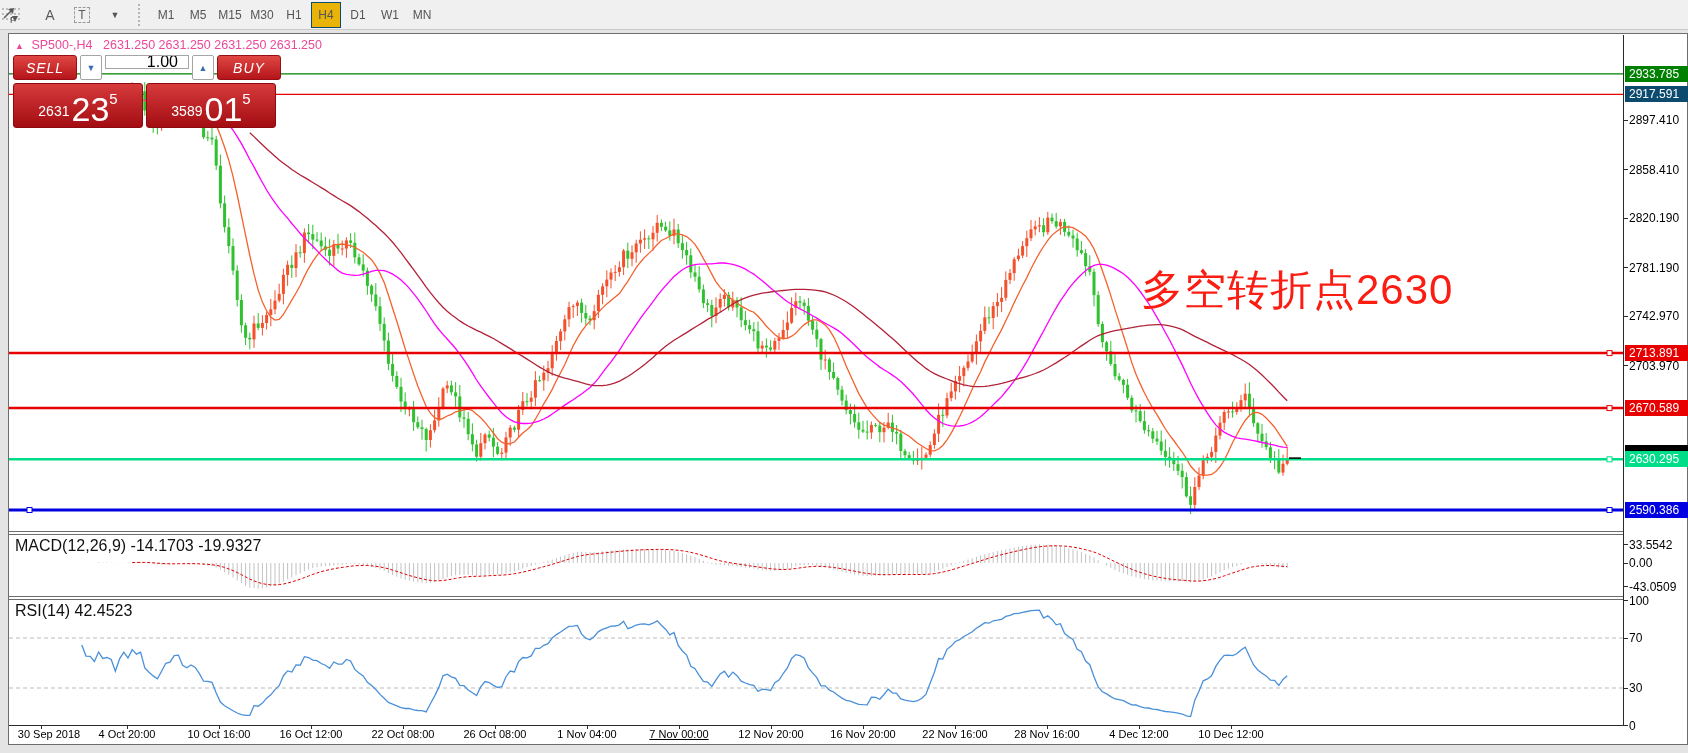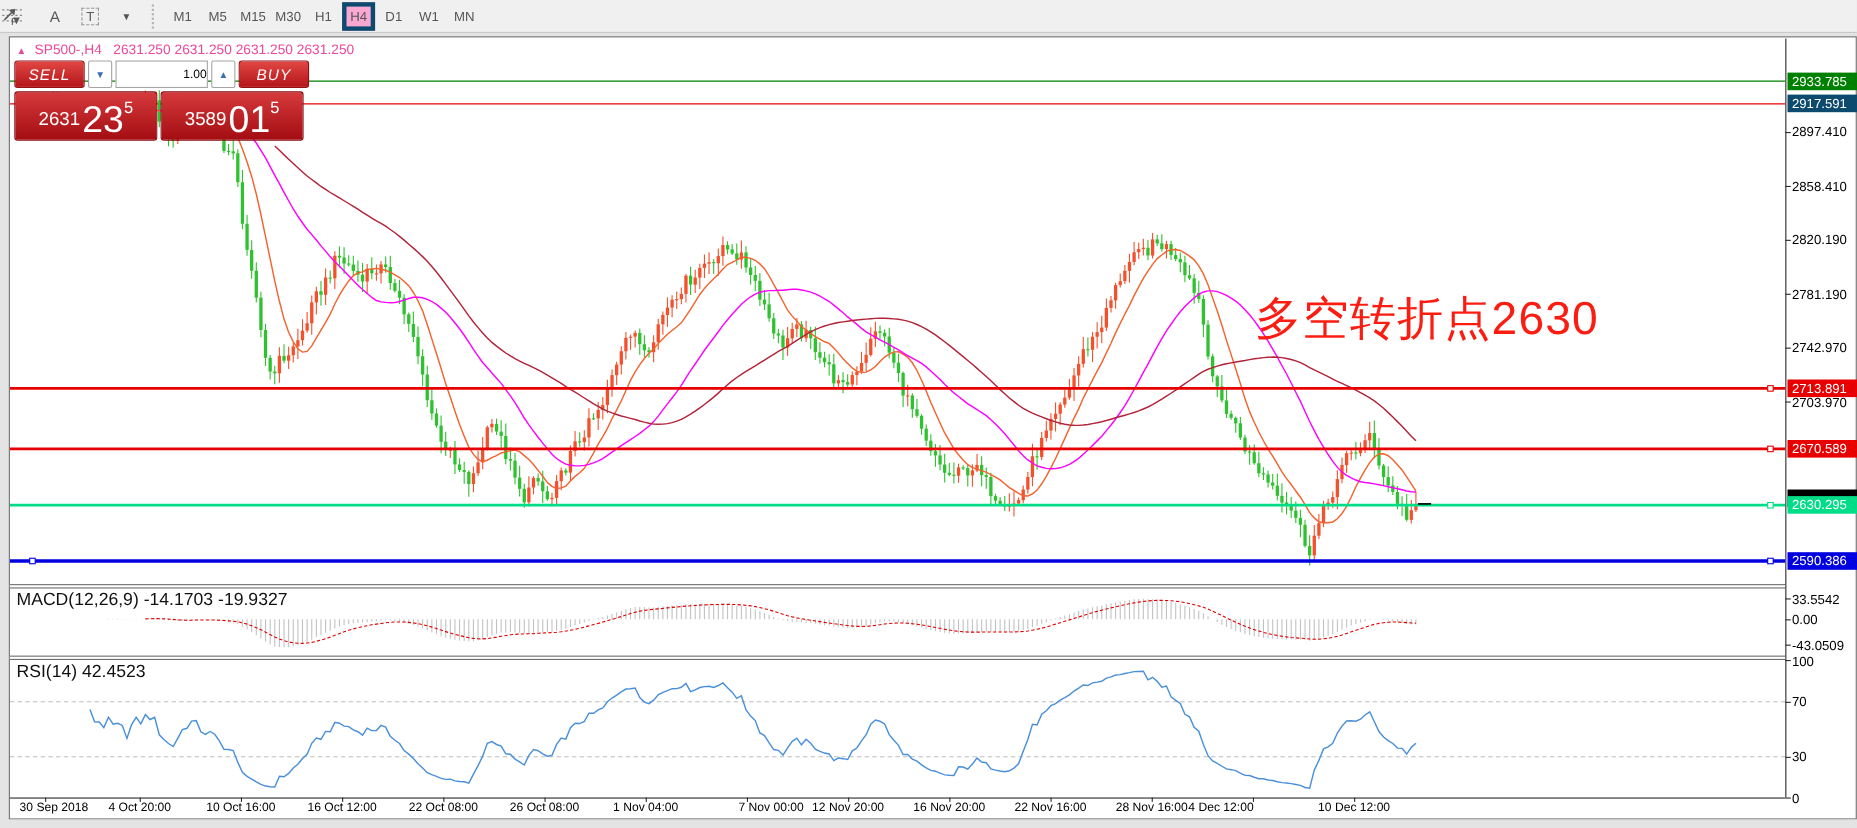--- a/index.html
+++ b/index.html
@@ -10,43 +10,43 @@
   .toolbar { position:absolute; left:0; top:0; width:1688px; height:30px;
     background:#f0f0f0; border-bottom:1px solid #c9c9c9; display:flex; align-items:center; }
   .tbicon { width:28px; height:22px; display:flex; align-items:center; justify-content:center;
     color:#5a5a5a; font-size:14px; margin-left:4px; cursor:default; }
   .tbicon.boxT span { border:1px dashed #9a9a9a; padding:0 3px; font-size:12px; }
   .caret { font-size:9px; color:#555; margin-left:2px; }
   .vsep { width:6px; height:22px; margin:0 6px 0 10px;
     border-left:2px dotted #b5b5b5; }
   .tf { min-width:30px; height:22px; display:flex; align-items:center; justify-content:center;
     font-size:12px; color:#555; margin:0 1px; border:1px solid transparent; }
-  .tf.active { background:#f9a8d4; border:4px solid #0c4a6e; height:26px; }
+  .tf.active { background:#eab308; border:1px solid #0c4a6e; height:26px; }
 
   
   .chartwin { position:absolute; left:8px; top:33px; width:1680px; height:712px;
     background:#ffffff; border:1px solid #6d6d6d; }
   .hdr { position:absolute; left:6px; top:4px; font-size:12.5px; color:#ec4899; z-index:3; }
   .hdr .tri { font-size:9px; margin-right:4px; }
 
   
   .tpanel { position:absolute; left:4px; top:21px; z-index:5; }
   .row1 { display:flex; gap:3px; align-items:stretch; }
   .btn-red { width:64px; height:25px; color:#fff; font-size:14px; letter-spacing:1px;
     display:flex; align-items:center; justify-content:center; border-radius:3px;
     background:linear-gradient(#e04743,#b5151a); border:1px solid #941014; cursor:pointer;font-style:italic; }
   .spin { width:22px; height:25px; background:#fff; border:1px solid #a5a5a5; border-radius:2px;
     display:flex; align-items:center; justify-content:center; color:#3b6fb5; font-size:9px; cursor:pointer; }
-  .vol { width:84px; height:25px; border:1px solid #a5a5a5; font-size:11px;
-    text-align:right; color:#000; }
+  .vol { width:84px; height:14px; border:1px solid #a5a5a5; font-size:16px;
+    text-align:right; padding-right:10px; color:#000; }
   .row2 { display:flex; gap:3px; margin-top:3px; }
   .pricebox { width:130px; height:45px; border-radius:3px; color:#fff;
     background:linear-gradient(#d63a3c,#a30d12); border:1px solid #8c0b10;
     display:flex; align-items:flex-end; justify-content:center; padding-bottom:3px; cursor:pointer; }
-  .pricebox .pre { font-size:17px; margin:0 2px 5px 0; }
+  .pricebox .pre { font-size:14px; margin:0 2px 5px 0; }
   .pricebox .big { font-size:34px; line-height:30px; }
   .pricebox .sup { font-size:15px; margin-bottom:17px; }
 
   
   .annot { position:absolute; left:1132px; top:228px; z-index:4; font-size:42px;
     white-space:nowrap; letter-spacing:1px; }
 
   
   .vaxis { position:absolute; left:1614px; top:1px; width:1px; height:690px; background:#2a2a2a; }
   .baxis { position:absolute; left:0; top:691px; width:1614px; height:1px; background:#2a2a2a; }
@@ -1104,31 +1104,31 @@
       <div class="xlab" style="left: 210px;">10 Oct 16:00</div>
       <div class="xtick" style="left: 302px;"></div>
       <div class="xlab" style="left: 302px;">16 Oct 12:00</div>
       <div class="xtick" style="left: 394px;"></div>
       <div class="xlab" style="left: 394px;">22 Oct 08:00</div>
       <div class="xtick" style="left: 486px;"></div>
       <div class="xlab" style="left: 486px;">26 Oct 08:00</div>
       <div class="xtick" style="left: 578px;"></div>
       <div class="xlab" style="left: 578px;">1 Nov 04:00</div>
       <div class="xtick" style="left: 670px;"></div>
-      <div class="xlab" style="left: 692px;">7 Nov 00:00</div>
+      <div class="xlab" style="left: 670px; text-decoration: underline;">7 Nov 00:00</div>
       <div class="xtick" style="left: 762px;"></div>
       <div class="xlab" style="left: 762px;">12 Nov 20:00</div>
       <div class="xtick" style="left: 854px;"></div>
       <div class="xlab" style="left: 854px;">16 Nov 20:00</div>
       <div class="xtick" style="left: 946px;"></div>
       <div class="xlab" style="left: 946px;">22 Nov 16:00</div>
       <div class="xtick" style="left: 1038px;"></div>
       <div class="xlab" style="left: 1038px;">28 Nov 16:00</div>
       <div class="xtick" style="left: 1130px;"></div>
-      <div class="xlab" style="left: 1101px;">4 Dec 12:00</div>
+      <div class="xlab" style="left: 1130px;">4 Dec 12:00</div>
       <div class="xtick" style="left: 1222px;"></div>
       <div class="xlab" style="left: 1222px;">10 Dec 12:00</div>
     </div>
 </div>
 
 <div class="bstrip">
   
 </div>
 
 </body></html>

